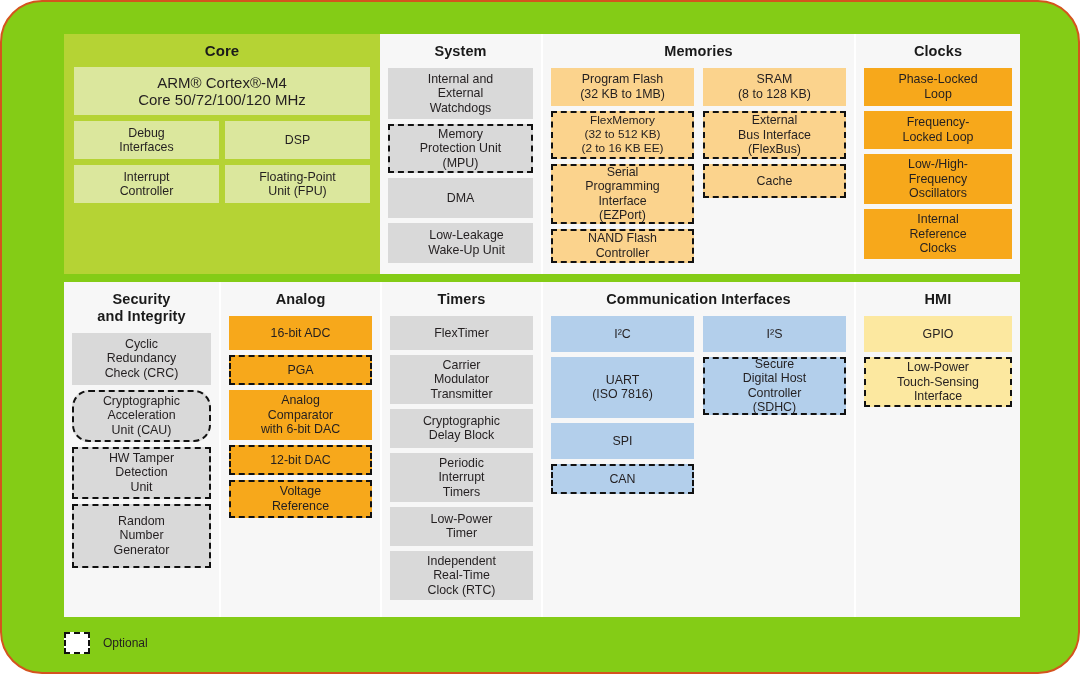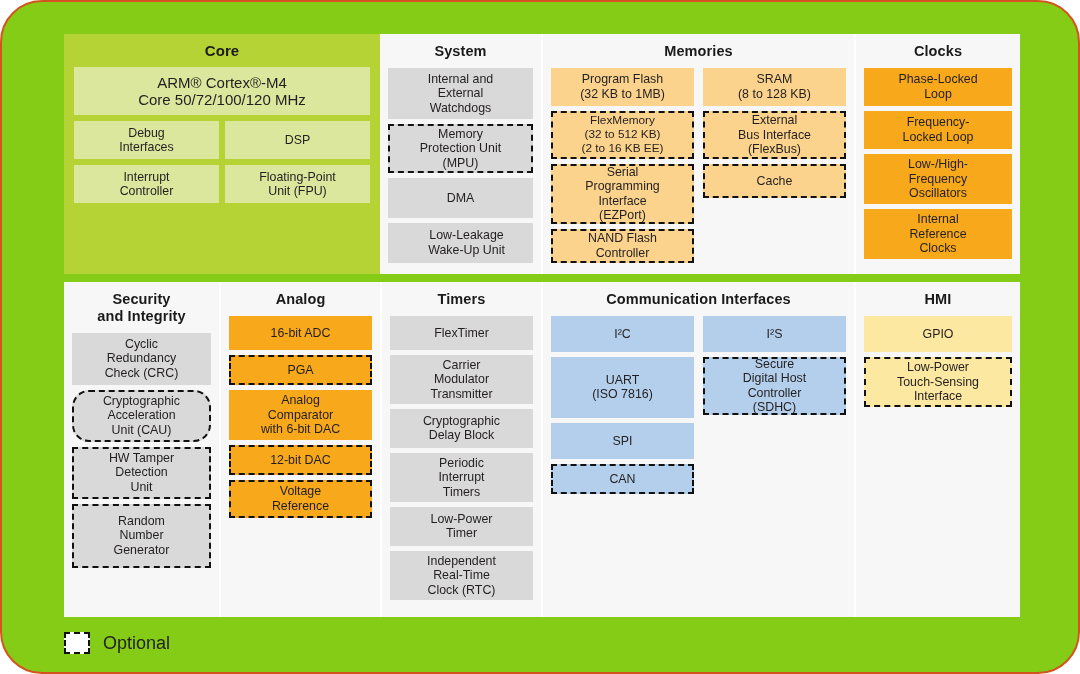--- a/index.html
+++ b/index.html
@@ -92,21 +92,21 @@
     position:absolute;
     left:62px;top:630px;
     display:flex;align-items:center;gap:13px;
   }
   .legend-swatch{
     width:26px;height:22px;
     border:2px dashed #111111;
     box-sizing:border-box;
     background:#ffffff;
   }
-  .legend-label{font-size:18px;color:#231f20;}
+  .legend-label{font-size:12px;color:#231f20;}
 </style>
 </head>
 <body>
 
 <div id="page">
 
   <div id="canvas">
 
     <div class="band" style="height:240px;">
 

